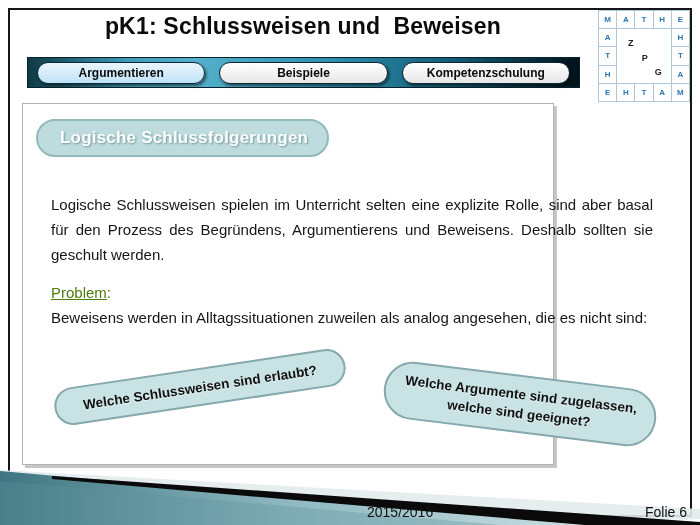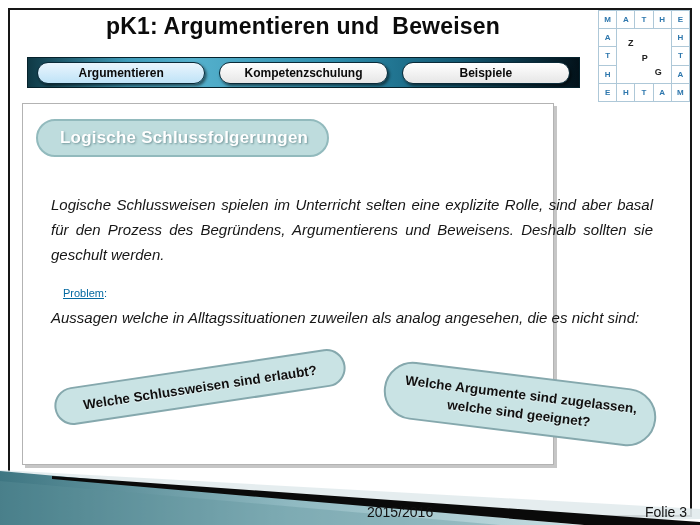--- a/index.html
+++ b/index.html
@@ -34,23 +34,23 @@
   .navbtn.active { background:linear-gradient(#eaf5fd,#bfe3f7); }
 
   
   .content { position:absolute; left:22px; top:103px; width:532px; height:362px;
              background:#fff; border:1px solid #b3b3b3; box-shadow:3px 3px 0 rgba(128,128,128,.45); }
   .heading-pill { position:absolute; left:13px; top:15px; width:293px; height:38px;
                   border-radius:20px; background:#bedcdd; border:2px solid #92babd;
                   color:#fff; font-size:17px; font-weight:bold; line-height:34px; padding-left:22px;
                   text-shadow:1px 1px 2px rgba(110,145,150,.95); letter-spacing:.2px; }
   .para { position:absolute; left:28px; width:602px; font-size:15px; line-height:25px;
-          text-align:justify; color:#161616;font-style:italic; }
+          text-align:justify; color:#161616; }
   .p1 { top:88px; }
-  .problem { position:absolute; left:40px; top:177px; font-size:11px; line-height:24px; color:#0369a1; }
+  .problem { position:absolute; left:28px; top:177px; font-size:15px; line-height:24px; color:#4d7c0f; }
   .problem .u { text-decoration:underline; }
   .p2 { top:201px; }
 
   .bubble { position:absolute; background:#c9e3e4; border:2px solid #85a8ad;
             display:flex; align-items:center; justify-content:center; text-align:center;
             font-weight:bold; color:#101010; font-size:13.5px; line-height:19px;
             text-shadow:0 1px 1px rgba(255,255,255,.6); }
   .bubble1 { left:30px; top:264px; width:294px; height:38px; border-radius:20px; transform:rotate(-8.5deg); }
   .bubble2 { left:360px; top:271px; width:274px; height:58px; border-radius:30px; transform:rotate(7deg); }
 
@@ -61,21 +61,21 @@
   .f-year { left:367px; }
   .f-center { left:475px; }
   .f-page { left:645px; }
 </style>
 </head>
 <body>
 
 <div class="frame">
   <div class="slide-border"></div>
 
-  <div class="title">pK1: Argumentieren und  Beweisen</div>
+  <div class="title">pK1: Schlussweisen und  Beweisen</div>
 
   <div class="logo">
     <div class="cell" style="grid-area:1/1">M</div>
     <div class="cell" style="grid-area:1/2">A</div>
     <div class="cell" style="grid-area:1/3">T</div>
     <div class="cell" style="grid-area:1/4">H</div>
     <div class="cell" style="grid-area:1/5">E</div>
     <div class="cell" style="grid-area:2/1">A</div>
     <div class="center" style="grid-area:2/2/5/5">
       <span class="z">Z</span>
@@ -89,32 +89,32 @@
     <div class="cell" style="grid-area:4/5">A</div>
     <div class="cell" style="grid-area:5/1">E</div>
     <div class="cell" style="grid-area:5/2">H</div>
     <div class="cell" style="grid-area:5/3">T</div>
     <div class="cell" style="grid-area:5/4">A</div>
     <div class="cell" style="grid-area:5/5">M</div>
   </div>
 
   <div class="navbar">
     <div class="navbtn active">Argumentieren</div>
+    <div class="navbtn">Beispiele</div>
     <div class="navbtn">Kompetenzschulung</div>
-    <div class="navbtn">Beispiele</div>
   </div>
 
   <div class="content">
     <div class="heading-pill">Logische Schlussfolgerungen</div>
 
     <div class="para p1">Logische Schlussweisen spielen im Unterricht selten eine explizite Rolle, sind aber basal für den Prozess des Begründens, Argumentierens und Beweisens. Deshalb sollten sie geschult werden.</div>
 
     <div class="problem"><span class="u">Problem</span><span>:</span></div>
 
-    <div class="para p2">Aussagen welche in Alltagssituationen zuweilen als analog angesehen, die es nicht sind:</div>
+    <div class="para p2">Beweisens werden in Alltagssituationen zuweilen als analog angesehen, die es nicht sind:</div>
 
     <div class="bubble bubble1">
       <span>Welche Schlussweisen sind erlaubt?</span>
     </div>
 
     <div class="bubble bubble2">
       <span><span>Welche Argumente sind zugelassen,</span><br><span>welche sind geeignet?</span></span>
     </div>
   </div>
 
@@ -126,14 +126,14 @@
         <stop offset="1" stop-color="#c6dde1"></stop>
       </linearGradient>
     </defs>
     <polygon points="0,5 700,44 700,54 430,59 0,24" fill="#e2ebed" opacity="0.9"></polygon>
     <polygon points="0,6 170,21 580,60 0,60" fill="url(#tealGrad)"></polygon>
     <polygon points="0,16 500,60 0,60" fill="#5e929c" opacity="0.35"></polygon>
     <polygon points="52,11 700,57 700,70 52,14" fill="#0a0a0a"></polygon>
   </svg>
 
   <span class="footer f-year">2015/2016</span>
-  <span class="footer f-page">Folie 3</span>
+  <span class="footer f-page">Folie 6</span>
 </div>
 
 </body></html>

